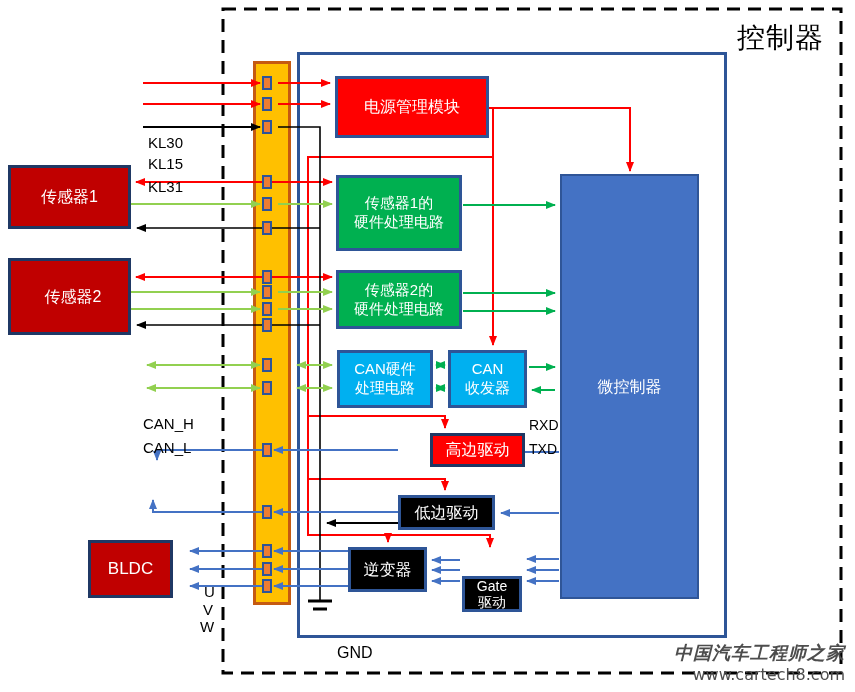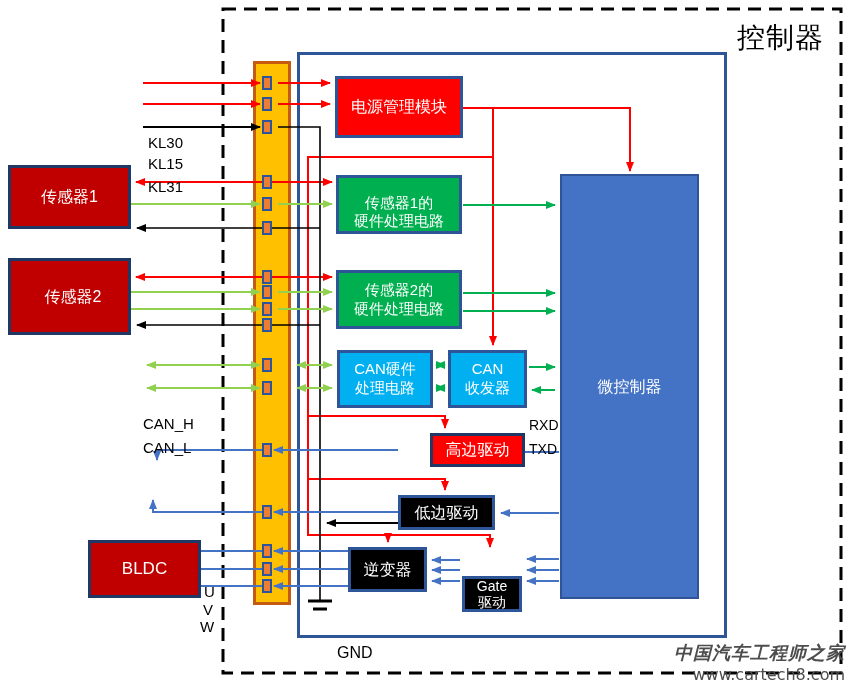--- a/index.html
+++ b/index.html
@@ -154,29 +154,29 @@
       <div class="pin" style="top: 562px;"></div>
       <div class="pin" style="top: 579px;"></div>
     </div>
 
   <div class="box" style="left:8px;top:165px;width:123px;height:64px;background:var(--dark_red);border:3px solid var(--navy_border);font-size:16px;">
       <span>传感器1</span>
     </div>
   <div class="box" style="left:8px;top:258px;width:123px;height:77px;background:var(--dark_red);border:3px solid var(--navy_border);font-size:16px;padding-left:7px;">
       <span>传感器2</span>
     </div>
-  <div class="box" style="left:88px;top:540px;width:113px;height:58px;background:var(--dark_red);border:3px solid var(--navy_border);font-size:17px;">
+  <div class="box" style="left:88px;top:540px;width:85px;height:58px;background:var(--dark_red);border:3px solid var(--navy_border);font-size:17px;">
       <span>BLDC</span>
     </div>
 
-  <div class="box" style="left:335px;top:76px;width:128px;height:62px;background:var(--bright_red);border:3px solid #2E5597;font-size:16px;">
+  <div class="box" style="left:335px;top:76px;width:154px;height:62px;background:var(--bright_red);border:3px solid #2E5597;font-size:16px;">
       <span>电源管理模块</span>
     </div>
 
-  <div class="box" style="left:336px;top:175px;width:126px;height:59px;background:var(--green);border:3px solid #2E5597;justify-content:flex-end;">
+  <div class="box" style="left:336px;top:175px;width:126px;height:76px;background:var(--green);border:3px solid #2E5597;">
     <span>传感器1的</span>
     <span>硬件处理电路</span>
   </div>
   <div class="box" style="left:336px;top:270px;width:126px;height:59px;background:var(--green);border:3px solid #2E5597;">
     <span>传感器2的</span>
     <span>硬件处理电路</span>
   </div>
 
   <div class="box" style="left:337px;top:350px;width:96px;height:58px;background:var(--light_blue);border:3px solid #2E5597;">
     <span>CAN硬件</span>

